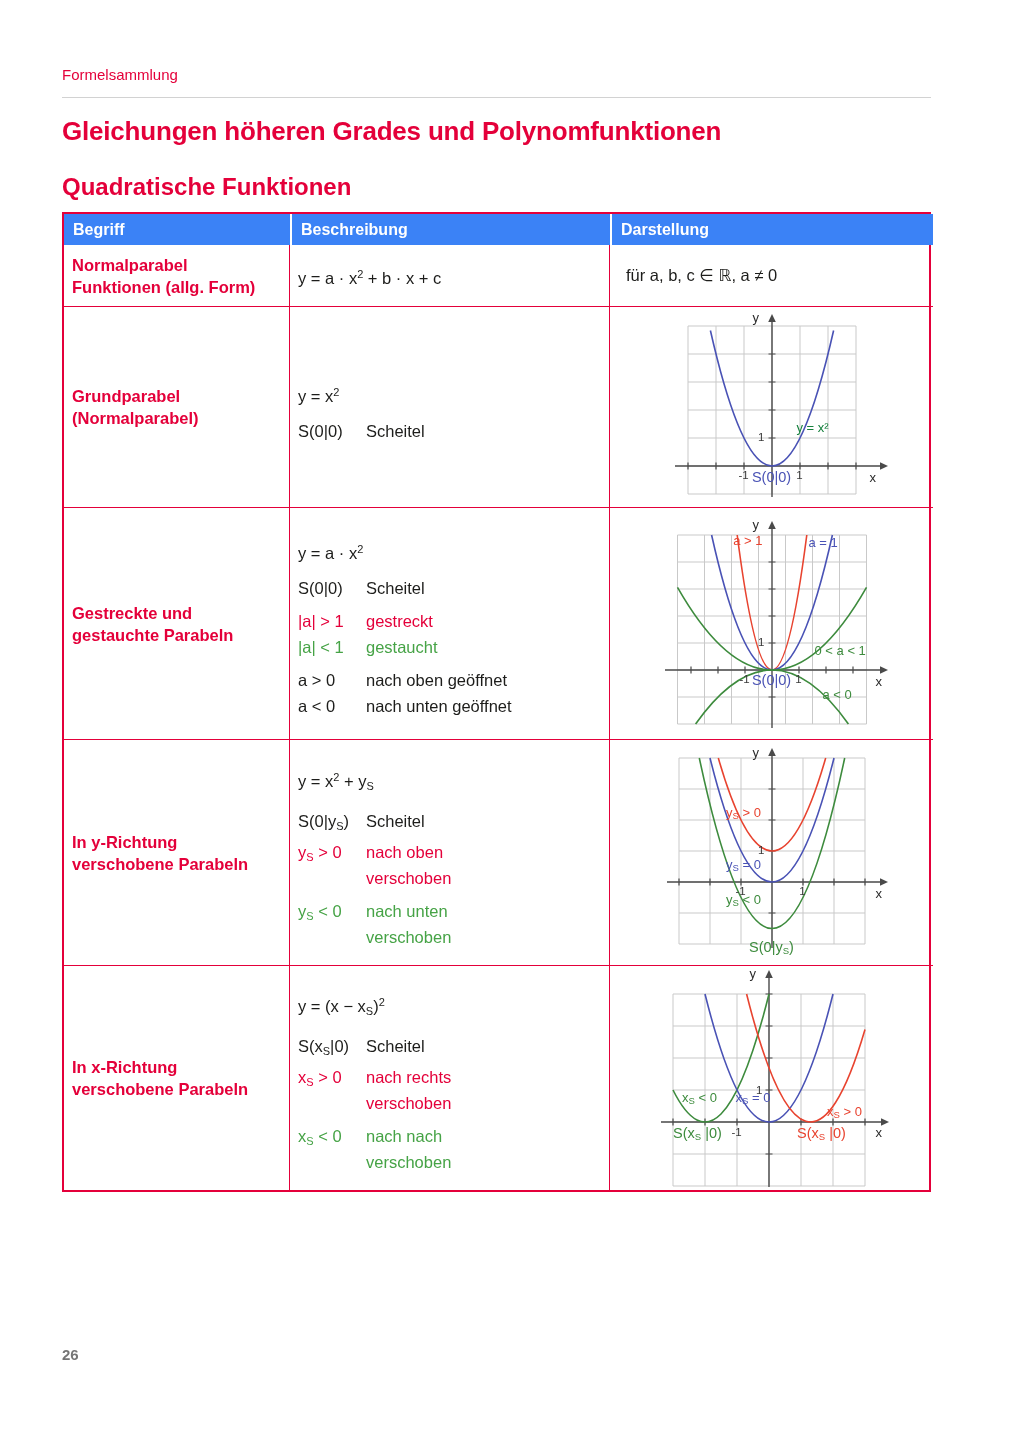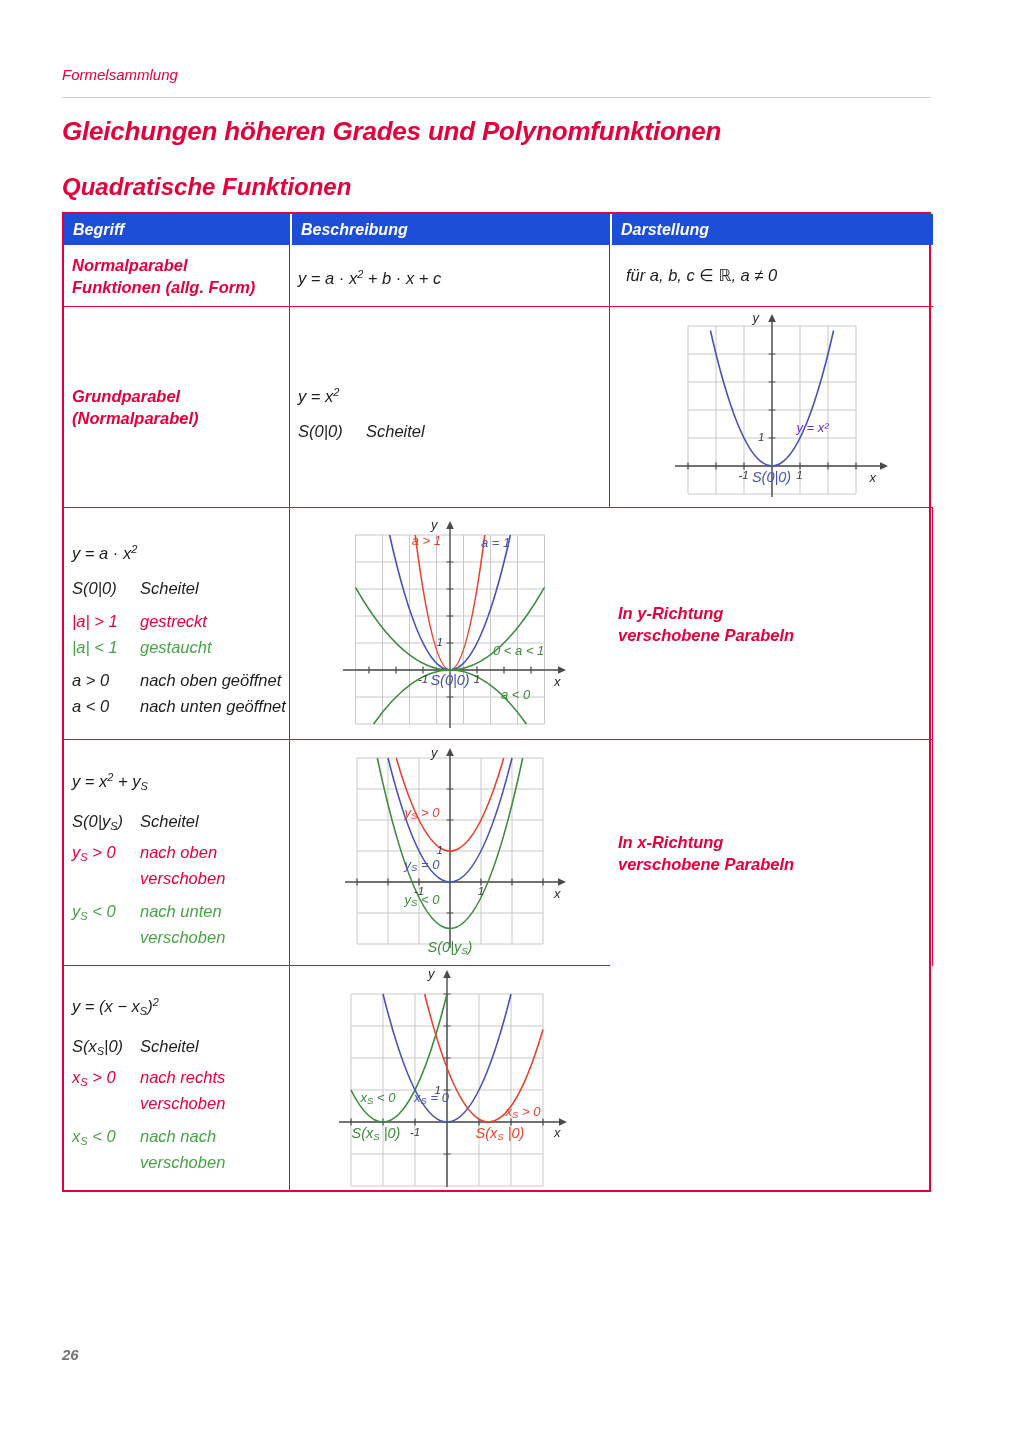--- a/index.html
+++ b/index.html
@@ -1,34 +1,34 @@
 <!DOCTYPE html>
 <html lang="de"><head>
 <meta charset="utf-8">
 <style>
   * { margin:0; padding:0; box-sizing:border-box; }
   html,body { background:#ffffff; }
   body { font-family:"Liberation Sans","DejaVu Sans",sans-serif; color:#1d1d1b; }
-  .page { position:relative; width:1020px; height:1440px; background:#fff; overflow:hidden;font-style:italic; }
+  .page { position:relative; width:1020px; height:1440px; background:#fff; overflow:hidden; }
 
   .crumb { position:absolute; left:62px; top:66px; font-size:15px; color:#e4003a; }
   .rule  { position:absolute; left:62px; top:97px; width:869px; border-top:1px solid #d2d2d2; }
   .title { position:absolute; left:62px; top:116px; font-size:26px; font-weight:bold; color:#e4003a; letter-spacing:-0.2px;text-align:center; }
   .subtitle { position:absolute; left:62px; top:173px; font-size:24px; font-weight:bold; color:#e4003a; }
   .pagenum { position:absolute; left:62px; top:1346px; font-size:15px; font-weight:bold; color:#757575; }
 
   .tbl { position:absolute; left:62px; top:212px; width:869px;
          display:grid; grid-template-columns:226px 320px 323px;
          grid-template-rows:31px 62px 201px 232px 226px 224px;
          border:2px solid #e4003a; }
   .cell { border-right:1.5px solid #e4003a; border-bottom:1.5px solid #e4003a;
           display:flex; flex-direction:column; justify-content:center; }
   .c3 { border-right:none; }
   .rlast { border-bottom:none; }
-  .hd { background:#1d4ed8; color:#fff; font-weight:bold; font-size:16px;
+  .hd { background:#3b82f6; color:#fff; font-weight:bold; font-size:16px;
         justify-content:center; padding-left:9px; border-right:none; border-bottom:none; }
   .hd2 { border-left:2px solid #fff; }
   .term { color:#e4003a; font-weight:bold; font-size:16.5px; line-height:22px; padding-left:8px; }
   .desc { font-size:16.5px; padding-left:8px; line-height:26px; }
   .cond { font-size:16.5px; padding-left:16px; }
   .fline { margin-bottom:9px;margin-top:8px; }
   .sup { font-size:11px; vertical-align:6px; }
   .sb  { font-size:11px; vertical-align:-3px; }
   .kv { display:flex; }
   .kv .k { width:68px; flex-shrink:0; }
@@ -93,25 +93,29 @@
           <path d="M41 151.5V158.5 M69 151.5V158.5 M97 151.5V158.5 M153 151.5V158.5 M181 151.5V158.5 M209 151.5V158.5 M121.5 43H128.5 M121.5 71H128.5 M121.5 99H128.5 M121.5 127H128.5" stroke="#4a4a4a" stroke-width="1.2" fill="none"></path>
           <polygon points="241,155 233,151.2 233,158.8" fill="#4a4a4a"></polygon>
           <polygon points="125,3 121.2,11 128.8,11" fill="#4a4a4a"></polygon>
           <path d="M63.4 19.5 Q125 290.5 186.6 19.5" fill="none" stroke-width="1.6" stroke="#4952b5"></path>
         </svg>
         <div class="gax" style="left:106px;top:0;">y</div>
         <div class="gax" style="left:223px;top:160px;">x</div>
         <div class="gt rgt" style="left:98px;top:120px;width:20px;">1</div>
         <div class="gt ctr" style="left:87px;top:158px;width:20px;">-1</div>
         <div class="gt ctr" style="left:143px;top:158px;width:20px;">1</div>
-        <div class="gl" style="left: 150px; top: 110px; color: #6d28d9; text-align: right;">y = x²</div>
+        <div class="gl" style="left: 150px; top: 110px; color: #15803d; text-align: right;">y = x²</div>
         <div class="gl gvl ctr" style="left: 90px; top: 159px; width: 70px; color: rgb(73, 82, 181);">S(0|0)</div>
       </div>
     </div>
 
+    <div class="cell term">
+      <div>Gestreckte und</div>
+      <div>gestauchte Parabeln</div>
+    </div>
     <div class="cell desc">
       <div class="fline"><span>y = a · x</span><span class="sup">2</span></div>
       <div class="kv">
           <span class="k">S(0|0)</span>
           <span class="v">Scheitel</span>
         </div>
       <div class="gap"></div>
       <div class="kv red" style="color: rgb(228, 0, 58);">
           <span class="k">|a| &gt; 1</span>
           <span class="v">gestreckt</span>
@@ -139,21 +143,21 @@
           <polygon points="241,152 233,148.2 233,155.8" fill="#4a4a4a"></polygon>
           <polygon points="125,3 121.2,11 128.8,11" fill="#4a4a4a"></polygon>
           <path d="M90.2 17 Q125 287 159.8 17" fill="none" stroke-width="1.6" stroke="#e8432f"></path>
           <path d="M64.6 17 Q125 287 185.4 17" fill="none" stroke-width="1.6" stroke="#4952b5"></path>
           <path d="M30.5 69.3 Q125 234.7 219.5 69.3" fill="none" stroke-width="1.6" stroke="#3d8b3d"></path>
           <path d="M48.6 206 Q125 98 201.4 206" fill="none" stroke-width="1.6" stroke="#3d8b3d"></path>
         </svg>
         <div class="gax" style="left:106px;top:0;">y</div>
         <div class="gax" style="left:229px;top:157px;">x</div>
         <div class="gl rgt" style="left: 62px; top: 16px; width: 54px; color: rgb(232, 67, 47);">a &gt; 1</div>
-        <div class="gl" style="left: 156px; top: 18px; color: rgb(73, 82, 181);">a = 1</div>
+        <div class="gl" style="left: 162px; top: 18px; color: rgb(73, 82, 181);">a = 1</div>
         <div class="gl" style="left: 168px; top: 126px; color: rgb(61, 139, 61);">0 &lt; a &lt; 1</div>
         <div class="gl" style="left: 176px; top: 170px; color: rgb(61, 139, 61);">a &lt; 0</div>
         <div class="gl gvl ctr" style="left: 90px; top: 155px; width: 70px; color: rgb(73, 82, 181);">S(0|0)</div>
         <div class="gt rgt" style="left:98px;top:118px;width:20px;">1</div>
         <div class="gt ctr" style="left:88px;top:155px;width:20px;">-1</div>
         <div class="gt ctr" style="left:142px;top:155px;width:20px;">1</div>
       </div>
     </div>
 
     <div class="cell term">

